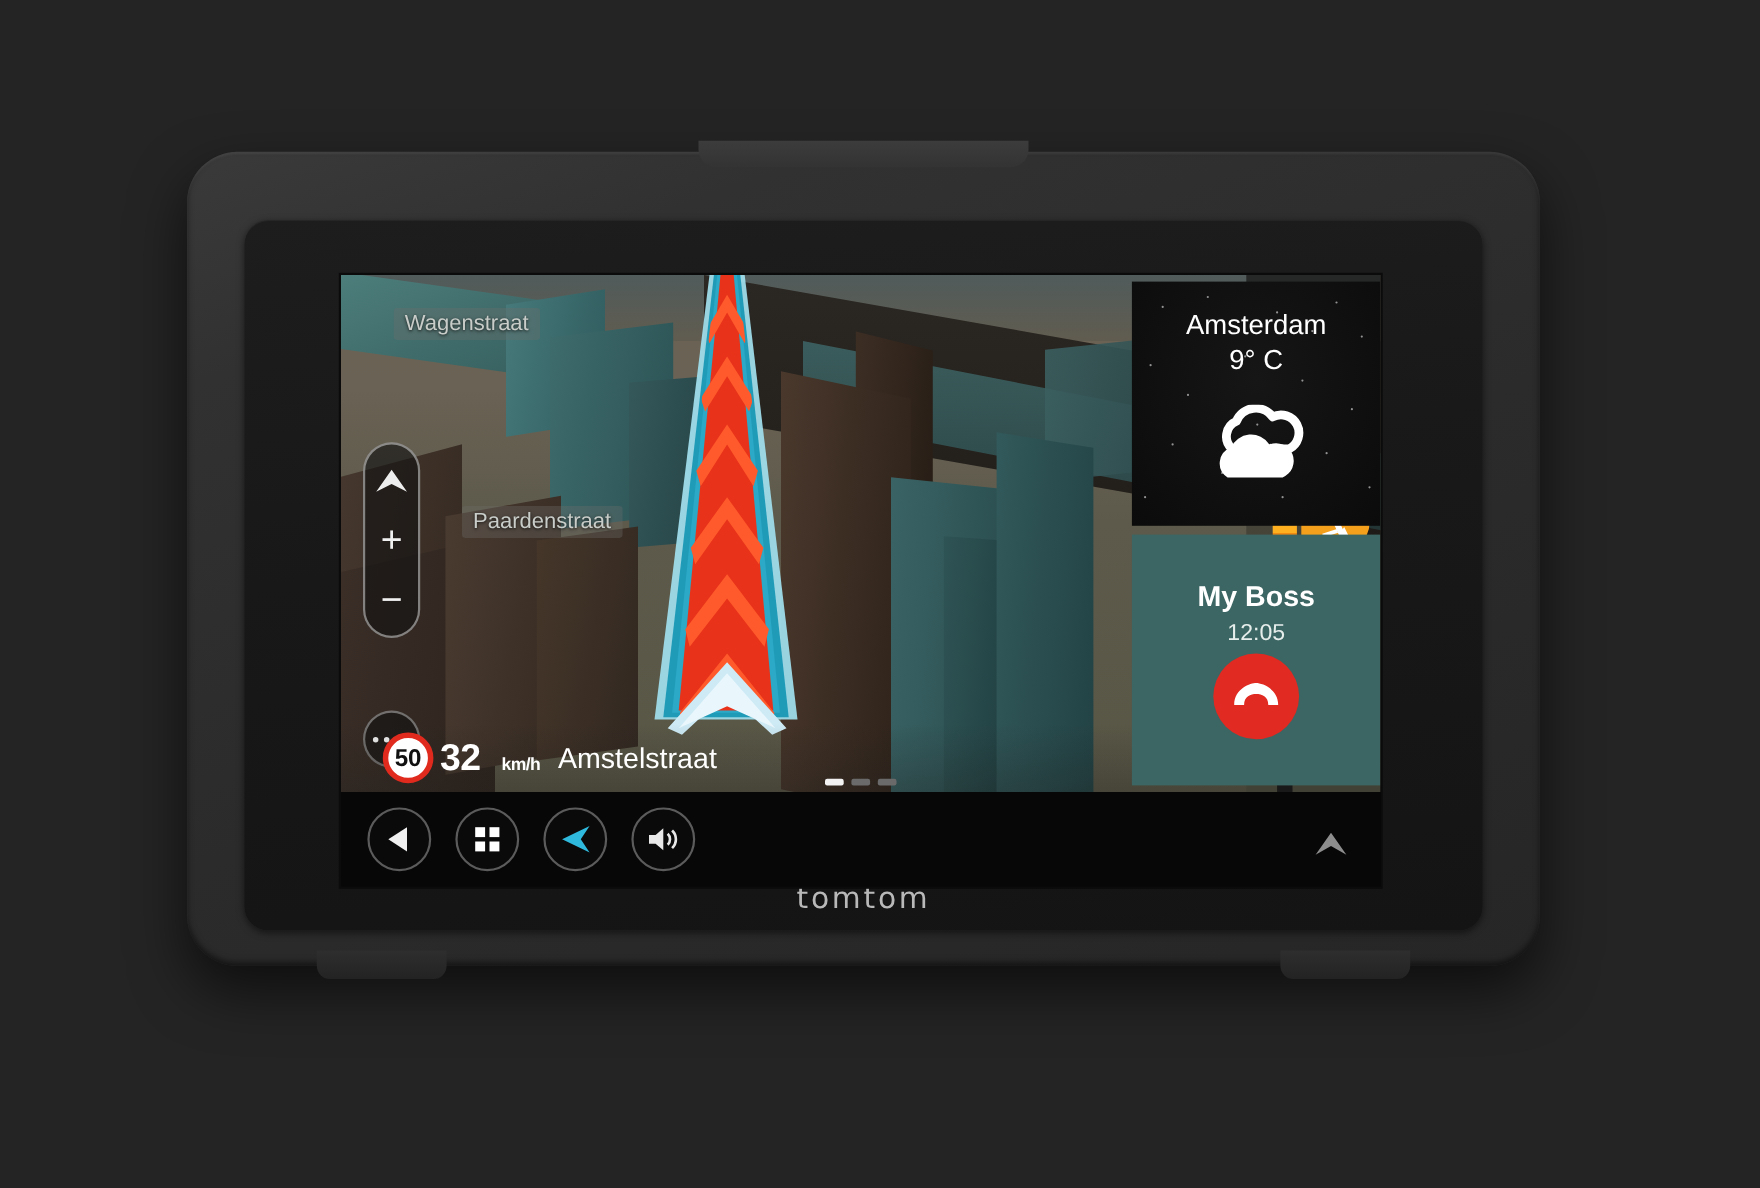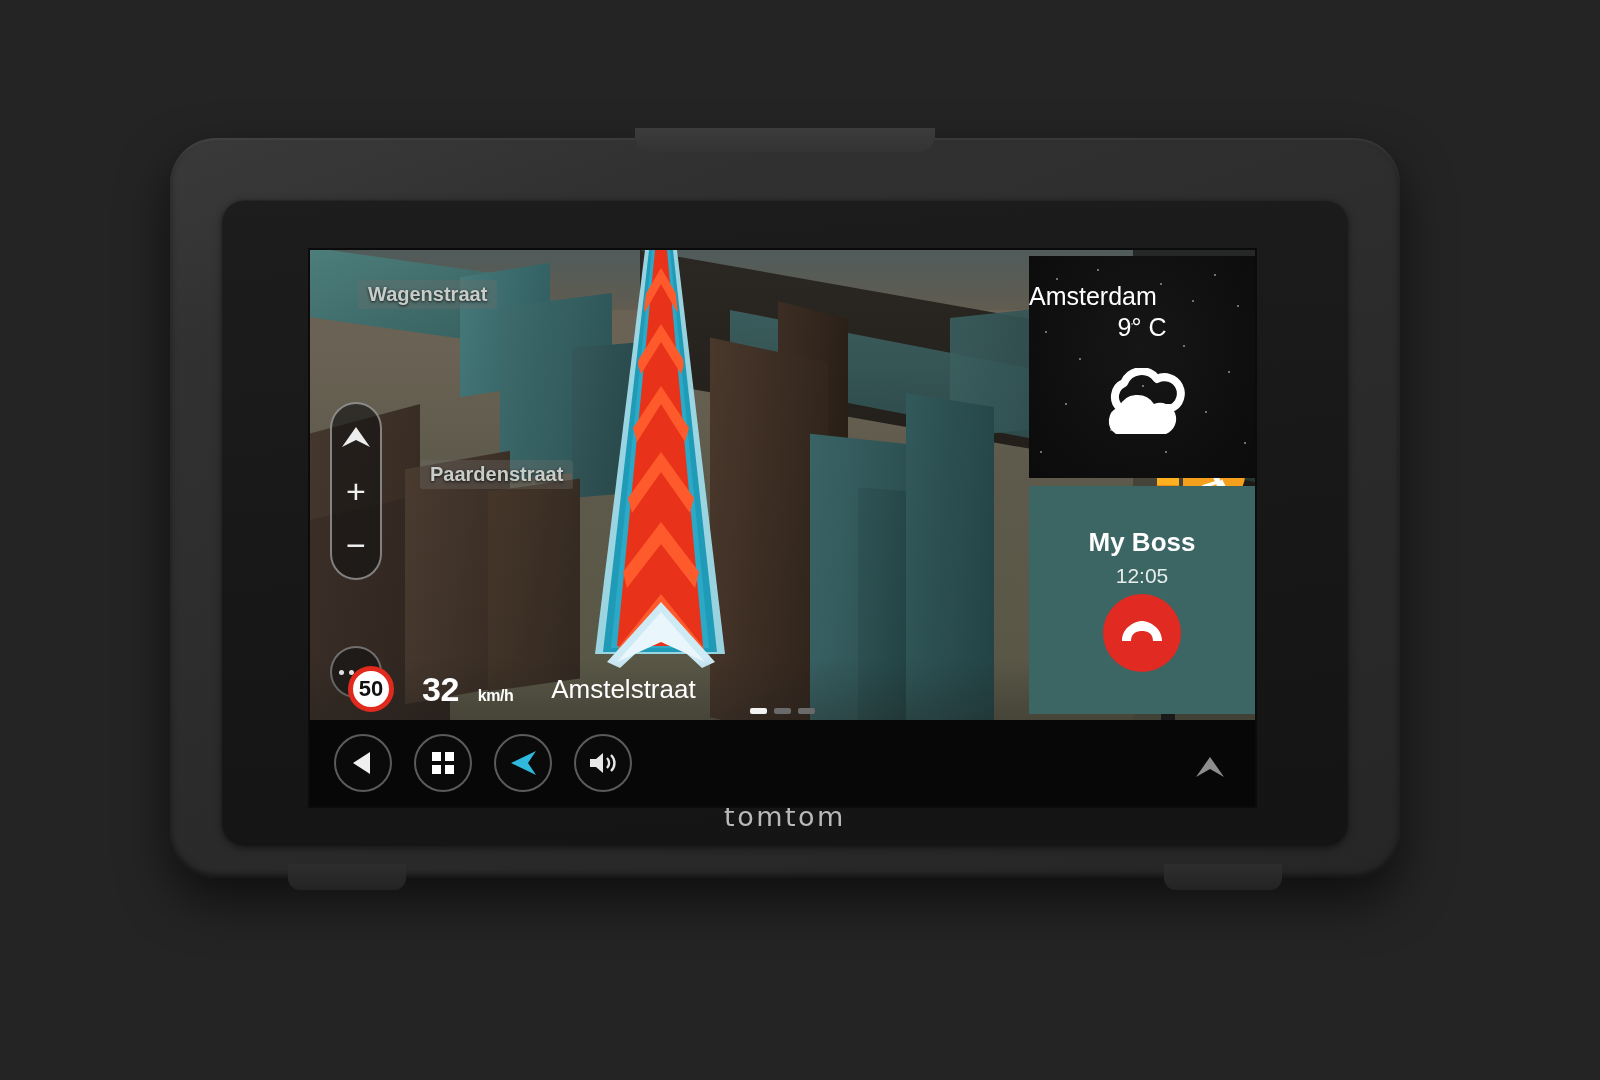--- a/index.html
+++ b/index.html
@@ -123,21 +123,21 @@
     position:absolute;left:420px;top:60px;width:560px;height:70px;
     background:linear-gradient(170deg,#3e6667,#2b4a4b);
     transform:skewY(11deg);transform-origin:left top;opacity:.85;
   }
   
   .roof-l{position:absolute;left:0;top:10px;width:180px;height:70px;
     background:linear-gradient(150deg,#4d7e7c,#36605f);transform:skewY(8deg);}
 
   
   .street-lbl{
-    position:absolute;color:#c9cdc9;font-size:20px;font-weight:700;
+    position:absolute;color:#c9cdc9;font-size:20px;font-weight:400;
     text-shadow:0 1px 3px rgba(0,0,0,.8);
     background:rgba(110,110,105,.35);padding:3px 10px;border-radius:3px;
     white-space:nowrap;
   }
   .lbl-wagen{left:48px;top:30px;}
   .lbl-paarden{left:110px;top:210px;}
 
   
   .route-wrap{position:absolute;left:0;top:0;width:100%;height:100%;}
   .route-shape{
@@ -211,21 +211,21 @@
   .more-btn{
     position:absolute;left:20px;top:396px;width:52px;height:52px;border-radius:50%;
     background:rgba(18,18,18,.62);border:2px solid rgba(215,215,215,.45);
     display:flex;align-items:center;justify-content:center;gap:5px;box-sizing:border-box;
   }
   .more-btn i{width:5px;height:5px;border-radius:50%;background:#efefef;display:block;}
 
   
   .statusbar{
     position:absolute;left:0;right:122px;bottom:0;height:62px;
-    display:flex;align-items:center;gap:28px;padding-left:38px;
+    display:flex;align-items:center;gap:6px;padding-left:38px;
     background:linear-gradient(180deg,rgba(40,40,36,0) 0%,rgba(30,30,28,.30) 100%);
   }
   .splimit{
     width:46px;height:46px;border-radius:50%;background:#fff;
     border:5px solid #e02a1e;box-sizing:border-box;
     display:flex;align-items:center;justify-content:center;
     color:#111;font-size:22px;font-weight:700;
   }
   .curspeed{color:#fff;font-size:34px;font-weight:700;letter-spacing:-.5px;}
   .curspeed small{font-size:16px;font-weight:700;margin-left:19px;}
@@ -238,21 +238,21 @@
 
   
   .sidepanels{position:absolute;right:0;top:0;width:232px;height:470px;}
   .weather{
     position:absolute;left:6px;top:6px;right:0;height:222px;
     background:radial-gradient(ellipse at 50% 40%,#161616 0%,#0b0b0b 100%);
     overflow:hidden;
   }
   .stars{position:absolute;inset:0;}
   .stars i{position:absolute;width:2px;height:2px;border-radius:50%;background:#d8d8d8;opacity:.65;}
-  .weather .city{position:relative;color:#fff;font-size:25px;margin-top:26px;}
+  .weather .city{position:relative;text-align:center;color:#fff;font-size:25px;margin-top:26px;}
   .weather .temp{position:relative;text-align:center;color:#fff;font-size:25px;margin-top:2px;}
   .cloud-ico{position:absolute;left:50%;top:112px;transform:translateX(-50%);}
 
   .call{
     position:absolute;left:6px;top:236px;right:0;height:228px;
     background:#3c6663;
   }
   .call .who{text-align:center;color:#fff;font-size:26px;font-weight:700;margin-top:41px;}
   .call .dur{text-align:center;color:#e6eeec;font-size:21px;margin-top:6px;}
   .hangup{

